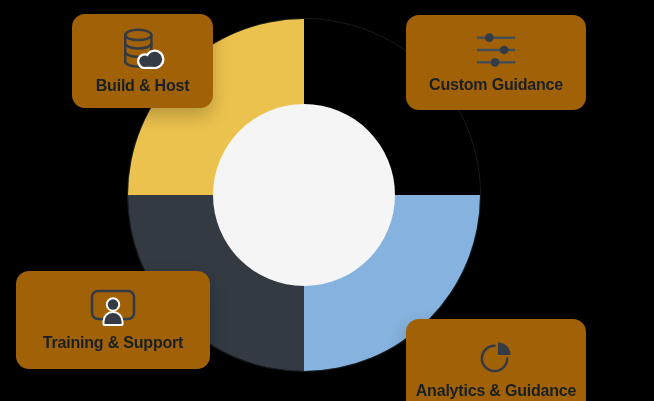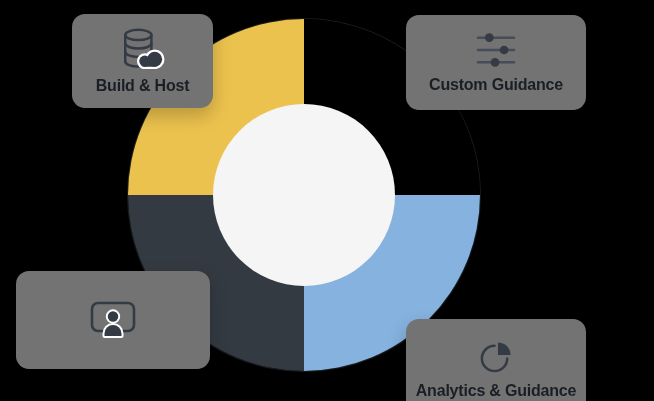--- a/index.html
+++ b/index.html
@@ -29,21 +29,21 @@
   .quad { width: 100%; height: 100%; }
   .hole {
     position: absolute;
     left: 213px; top: 104px;
     width: 182px; height: 182px;
     border-radius: 50%;
   }
   
   .card {
     position: absolute;
-    background: #737373;
+    background: #a16207;
     border-radius: 13px;
     box-shadow: 0 8px 18px rgba(0,0,0,0.22);
     display: flex;
     flex-direction: column;
     align-items: center;
     justify-content: center;
     gap: 7px;
     box-sizing: border-box;
     padding: 6px 8px;
   }
@@ -129,20 +129,21 @@
         <g fill="#ffffff" stroke="#ffffff" stroke-width="4" stroke-linejoin="round">
           <circle cx="23" cy="15.5" r="5.2"></circle>
           <path d="M14.5 35 v-2.5 a8.5 8.5 0 0 1 17 0 V35 Z"></path>
         </g>
         <g fill="currentColor">
           <circle cx="23" cy="15.5" r="5.2"></circle>
           <path d="M14.5 35 v-2.5 a8.5 8.5 0 0 1 17 0 V35 Z"></path>
         </g>
       </svg>
     </span>
+    <span class="card-label">Training &amp; Support</span>
   </div>
 
   <div class="card card-analytics">
     <span class="icon" style="color: rgb(52, 59, 68);">
       <svg width="37" height="37" viewBox="0 0 38 38" aria-hidden="true">
         <path d="M30 21 A13 13 0 1 1 17 8" fill="none" stroke="currentColor" stroke-width="2.6" stroke-linecap="round"></path>
         <path d="M20.5 17.5 V4.5 A13 13 0 0 1 33.5 17.5 Z" fill="currentColor"></path>
       </svg>
     </span>
     <span class="card-label">Analytics &amp; Guidance</span>

